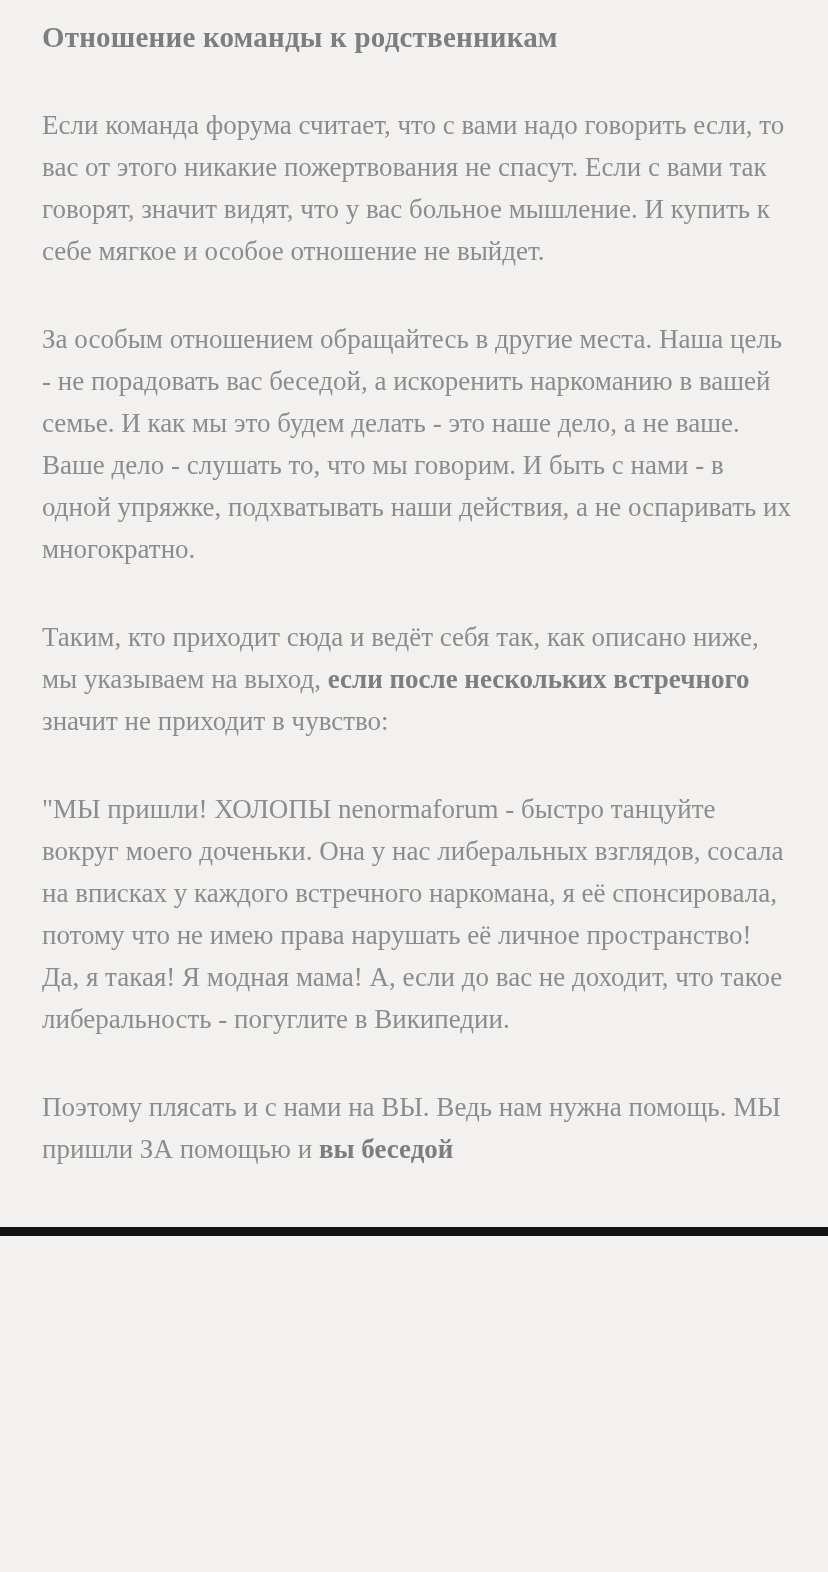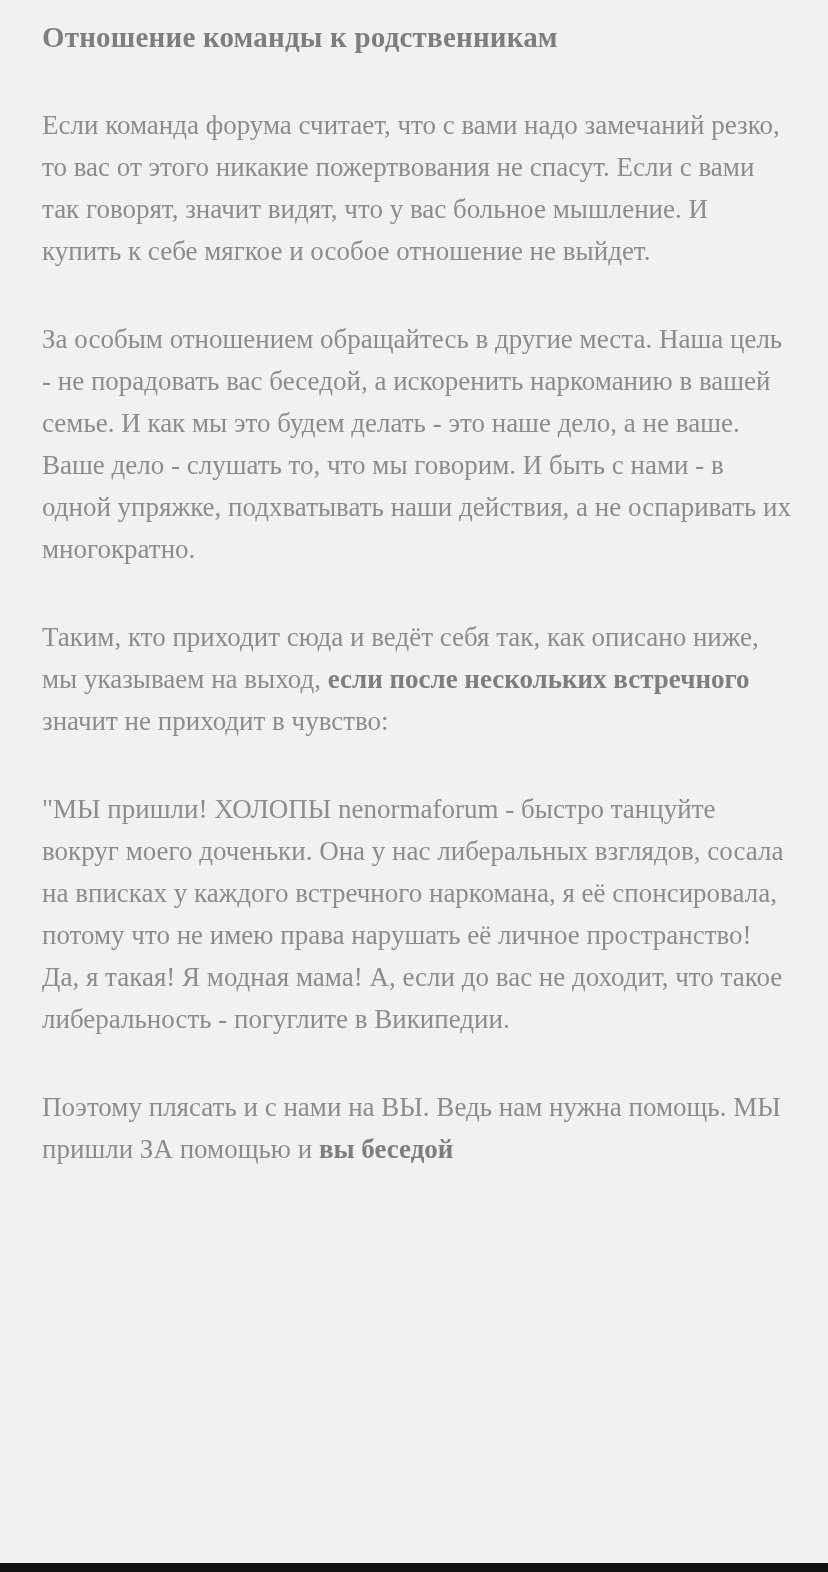--- a/index.html
+++ b/index.html
@@ -6,21 +6,21 @@
     --bg: #f2f1ef;
     --text: #8c8c8c;
     --title: #7e7e7e;
     --bar: #111111;
   }
   * { margin: 0; padding: 0; box-sizing: border-box; }
   html, body { background: var(--bg); }
   .page {
     position: relative;
     width: 828px;
-    height: 1572px;
+    height: 1236px;
     background: var(--bg);
     overflow: hidden;
     font-family: "Liberation Serif", "DejaVu Serif", serif;
   }
   .article {
     padding: 16px 36px 0 42px;
   }
   .article-title {
     font-size: 29px;
     line-height: 42px;
@@ -48,21 +48,21 @@
     background: var(--bar);
   }
 </style>
 </head>
 <body>
 
 <div class="page">
   <div class="article">
     <h1 class="article-title">Отношение команды к родственникам</h1>
     <div class="article-body">
-        <p><span>Если команда форума считает, что с вами надо замечаний резко, то вас от этого никакие пожертвования не спасут. Если с вами так говорят, значит видят, что у вас больное мышление. И купить к себе мягкое и особое отношение не выйдет.</span></p>
+        <p><span>Если команда форума считает, что с вами надо говорить если, то вас от этого никакие пожертвования не спасут. Если с вами так говорят, значит видят, что у вас больное мышление. И купить к себе мягкое и особое отношение не выйдет.</span></p>
         <p><span>За особым отношением обращайтесь в другие места. Наша цель - не порадовать вас беседой, а искоренить наркоманию в вашей семье. И как мы это будем делать - это наше дело, а не ваше. Ваше дело - слушать то, что мы говорим. И быть с нами - в одной упряжке, подхватывать наши действия, а не оспаривать их многократно.</span></p>
         <p><span>Таким, кто приходит сюда и ведёт себя так, как описано ниже, мы указываем на выход, </span><strong>если после нескольких встречного</strong><span> значит не приходит в чувство:</span></p>
         <p><span>"МЫ пришли! ХОЛОПЫ nenormaforum - быстро танцуйте вокруг моего доченьки. Она у нас либеральных взглядов, сосала на вписках у каждого встречного наркомана, я её спонсировала, потому что не имею права нарушать её личное пространство! Да, я такая! Я модная мама! А, если до вас не доходит, что такое либеральность - погуглите в Википедии.</span></p>
         <p><span>Поэтому плясать и с нами на ВЫ. Ведь нам нужна помощь. МЫ пришли ЗА помощью и </span><strong>вы беседой</strong></p>
       </div>
   </div>
   <div class="cutoff-bar"></div>
 </div>
 
 </body></html>

